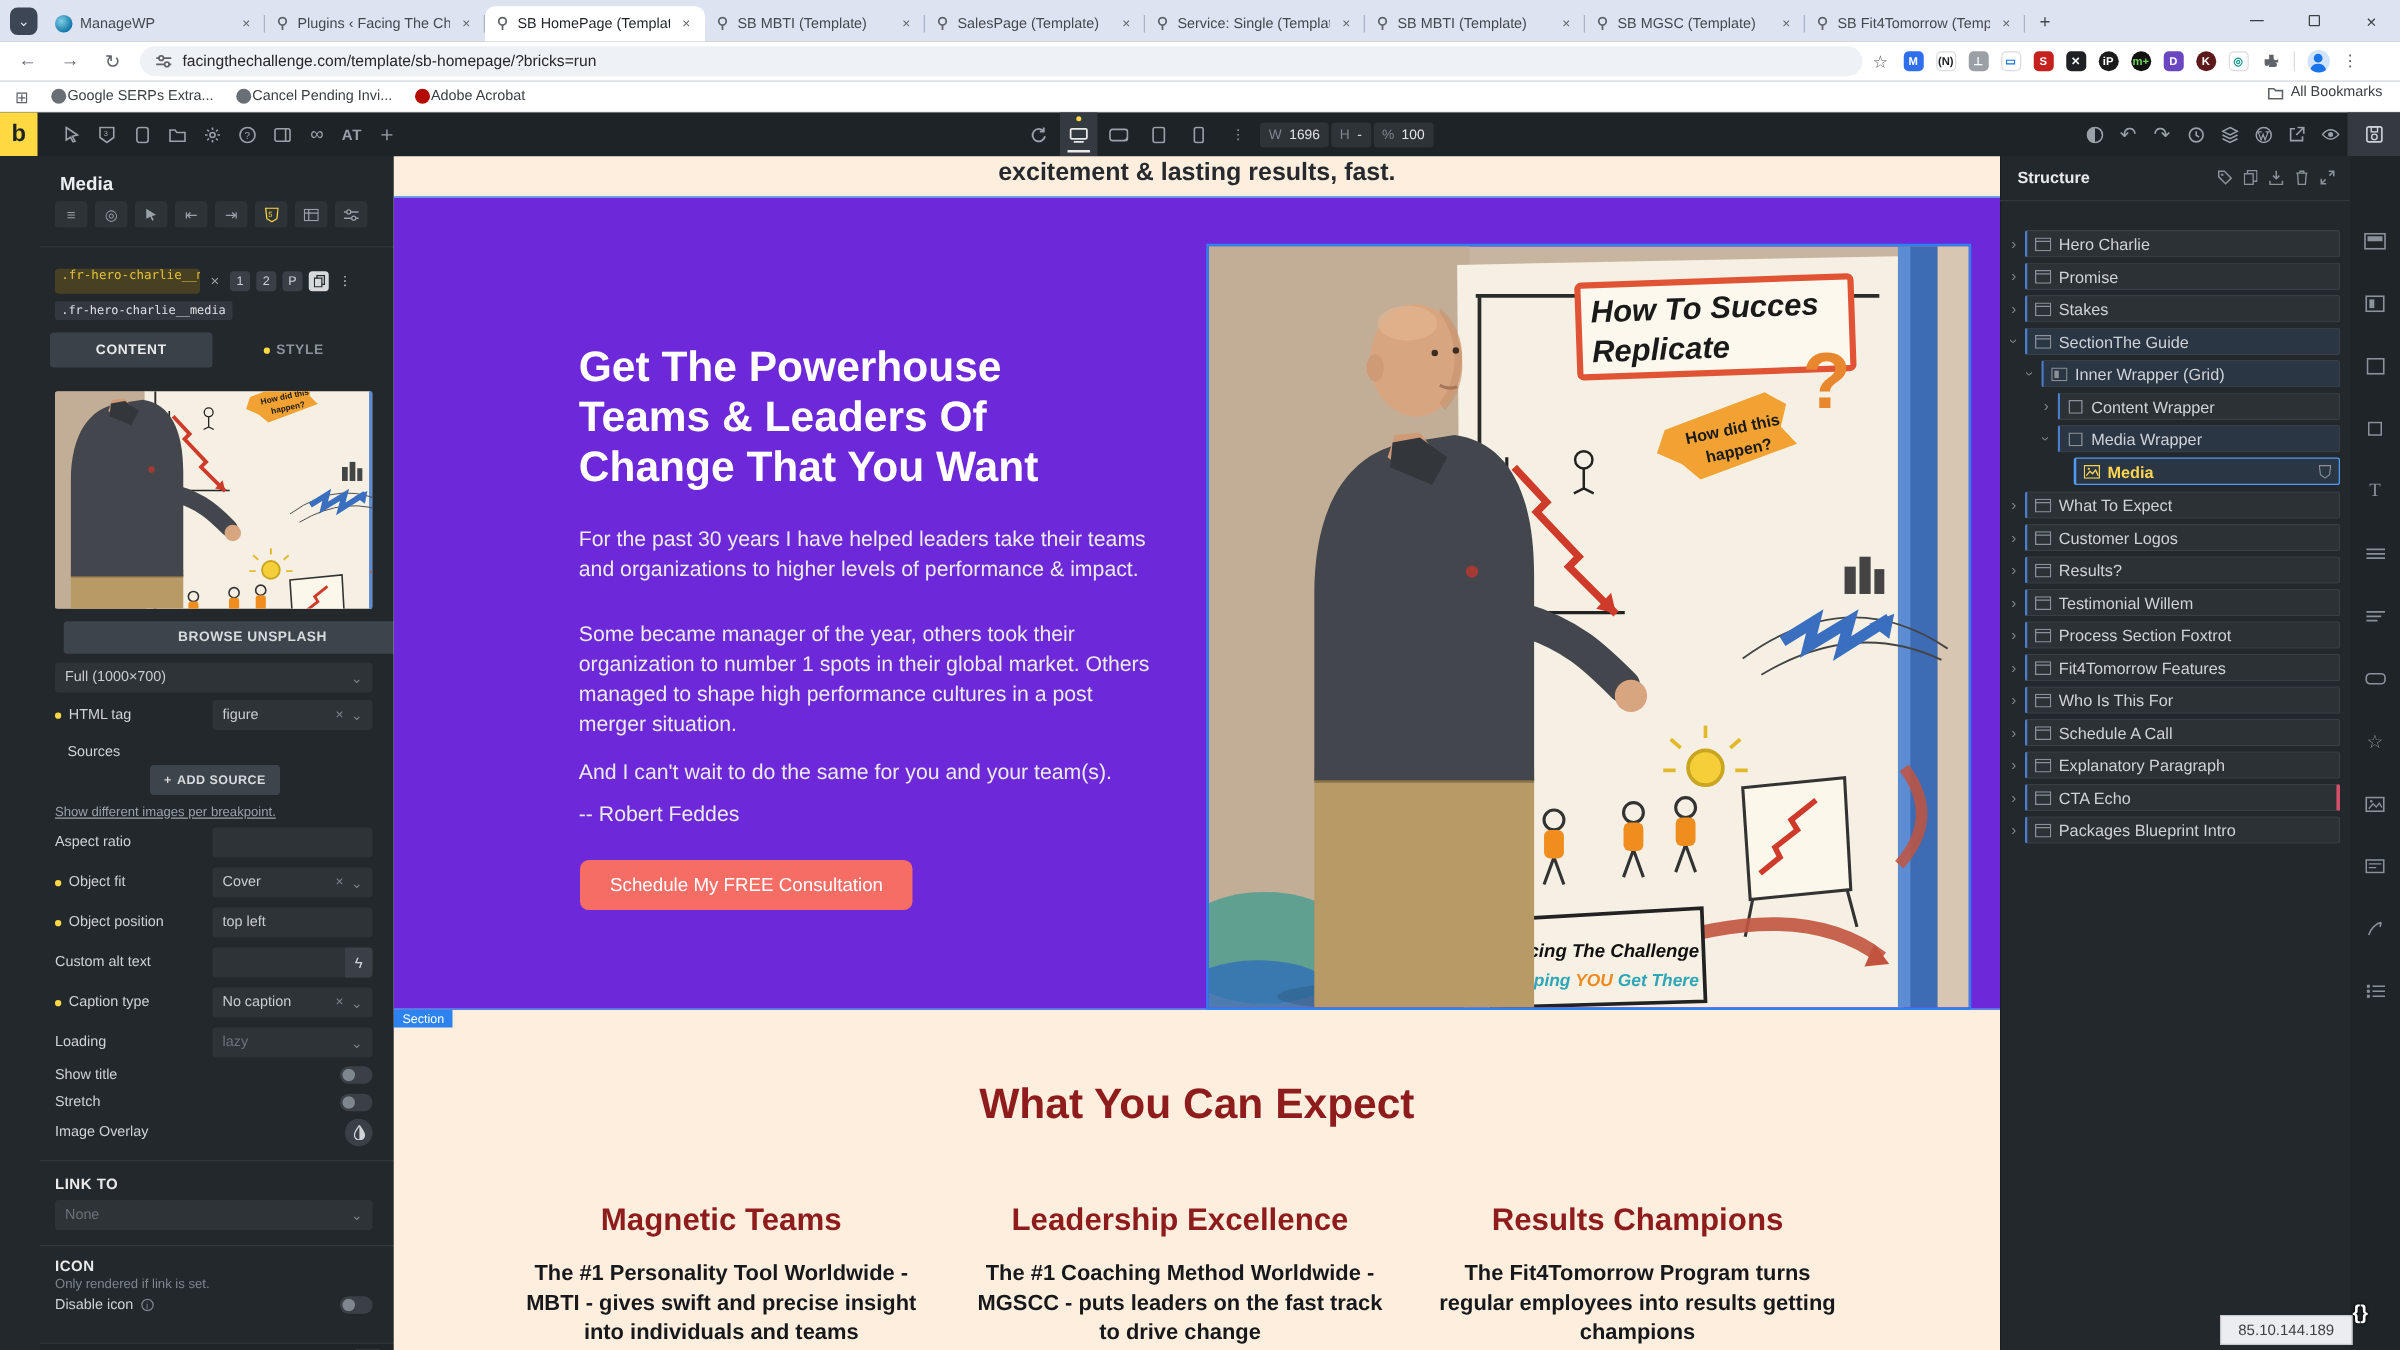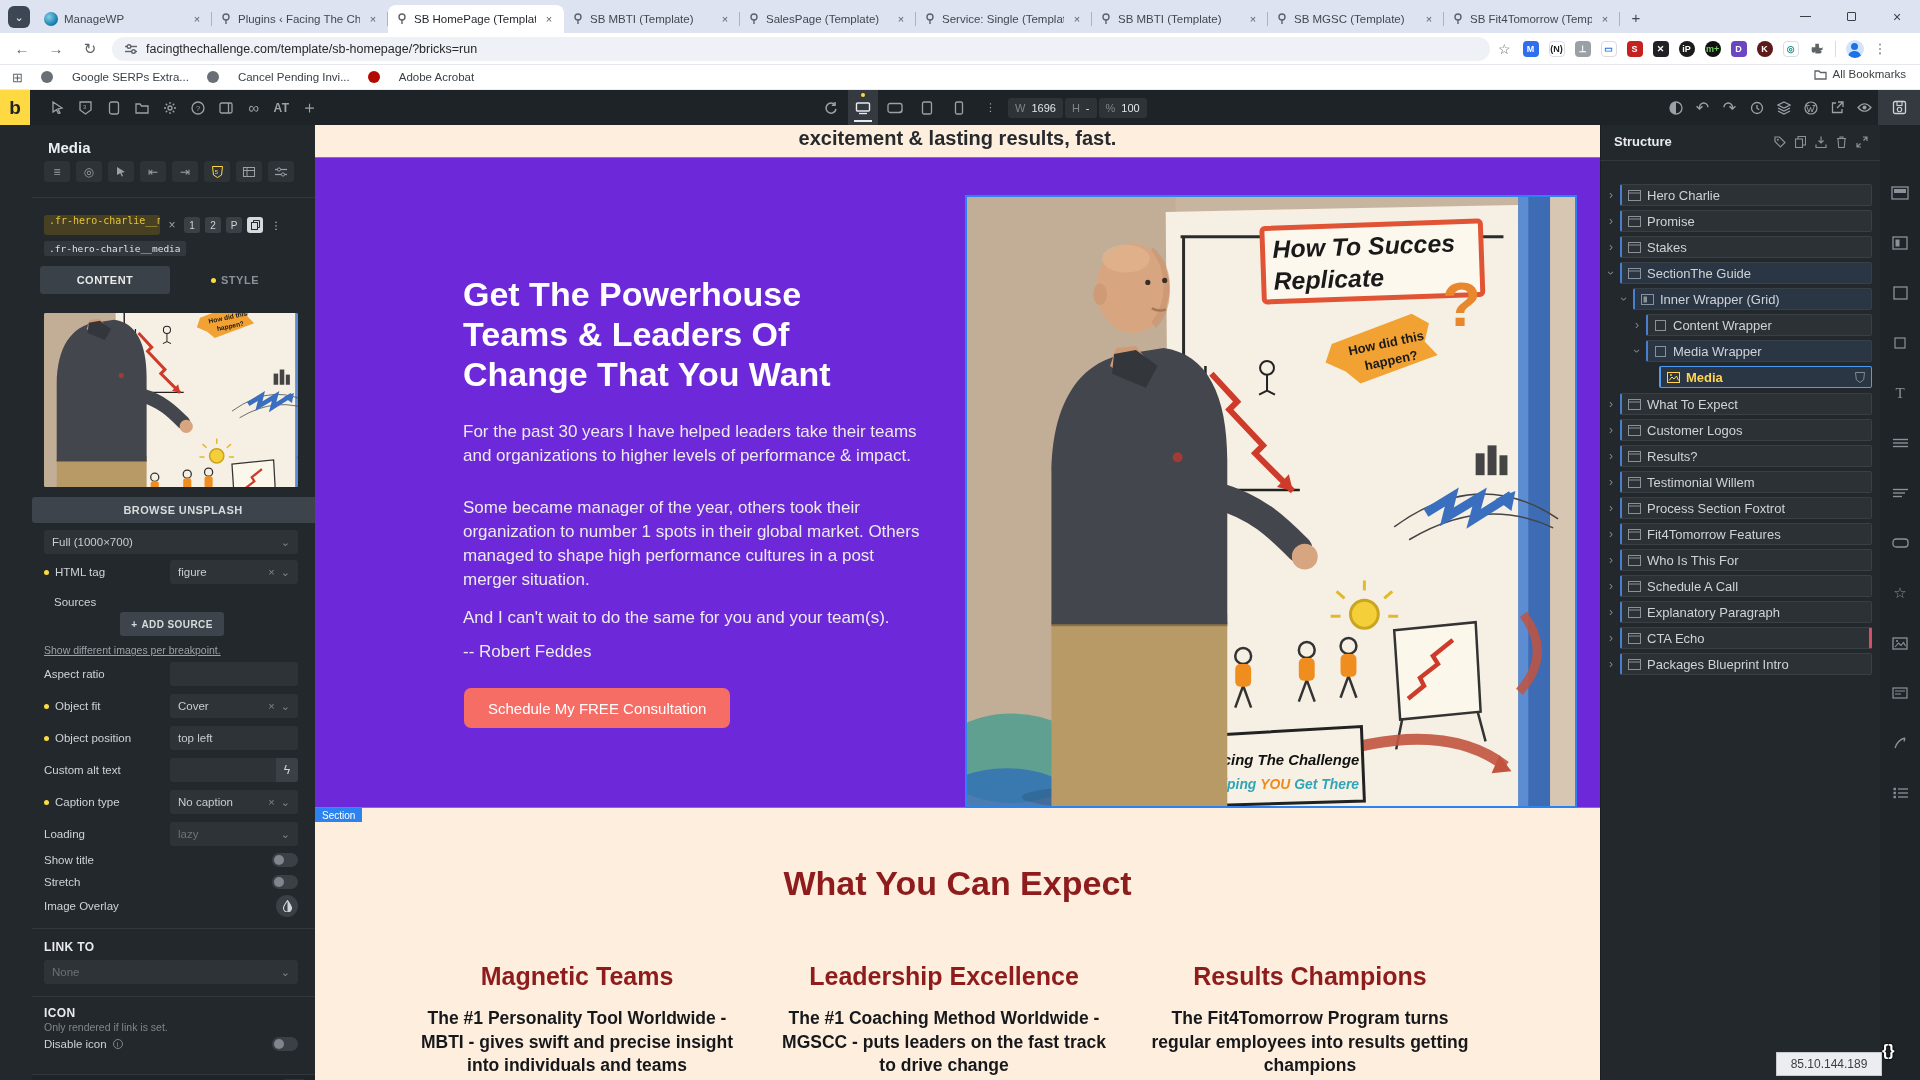--- a/index.html
+++ b/index.html
@@ -35,21 +35,21 @@
   .extrow { display:flex; align-items:center; gap:10px; margin-left:12px; }
   .ext { width:16px; height:16px; border-radius:4px; font-size:9px; font-weight:bold; color:#fff; }
   .ext-sep { width:1px; height:16px; background:#dadce0; }
   .avatar { width:18px; height:18px; border-radius:50%; background:#d2e3fc; position:relative; overflow:hidden; }
   .avatar::before { content:""; position:absolute; left:5.5px; top:3px; width:7px; height:7px; border-radius:50%; background:#1a73e8; }
   .avatar::after { content:""; position:absolute; left:2.5px; top:11px; width:13px; height:8px; border-radius:6px 6px 0 0; background:#1a73e8; }
   .kebab { font-size:13px; color:#5f6368; letter-spacing:0; }
 
   .bookmarksbar { left:0; top:65px; width:1920px; height:25px; background:#ffffff; border-bottom:1px solid #ececec; display:flex; align-items:center; font-size:11.5px; color:#3c4043; }
   .bm-grid { margin-left:12px; color:#5f6368; font-size:13px; }
-  .bm-item { display:flex; align-items:center; gap:19px; margin-left:18px;text-align:center; }
+  .bm-item { display:flex; align-items:center; gap:1px; margin-left:18px;text-align:center; }
   .bm-fav { width:12px; height:12px; border-radius:50%; background:#6a6f75; }
   .bm-fav.red { background:#b30b00; }
   .bm-right { position:absolute; right:14px; top:68px; display:flex; align-items:center; gap:6px; font-size:11.5px; color:#3c4043; }
 
   
   .brickbar { left:0; top:90px; width:1920px; height:35px; background:#1e2327; display:flex; align-items:center; }
   .blogo { width:30px; height:35px; background:#fed941; color:#1e2327; font-weight:bold; font-size:19px; }
   .tbico { width:27px; height:27px; color:#9aa1a8; font-size:14px; }
   .tbico svg { display:block; }
   .devgroup { position:absolute; left:816px; top:90px; height:35px; display:flex; align-items:center; gap:2px; }
@@ -76,21 +76,21 @@
   .classinput { width:116px; height:20px; background:#474023; border-radius:3px; color:#e5c438; font-family:"DejaVu Sans Mono", monospace; font-size:10px; padding:0 5px; white-space:nowrap; overflow:hidden; }
   .classx { color:#9aa1a8; font-size:12px; width:14px; }
   .chip { min-width:16px; height:16px; background:#3a4046; border-radius:3px; color:#cfd3d7; font-size:10px; padding:0 3px; }
   .chip.light { background:#d7dadd; color:#23282d; }
   .classchip { position:absolute; left:44px; top:241px; background:#33383e; border-radius:2px; color:#dfe2e5; font-family:"DejaVu Sans Mono", monospace; font-size:9.5px; padding:2px 5px; }
   .lp-tabs { position:absolute; left:40px; top:266px; width:260px; height:28px; display:flex; }
   .lp-tab { flex:1; font-size:11px; font-weight:bold; letter-spacing:0.5px; color:#8a9199; display:flex; align-items:center; justify-content:center; gap:5px; }
   .lp-tab.active { background:#3b4148; color:#e8eaec; border-radius:3px; }
   .ydot { width:5px; height:5px; border-radius:50%; background:#fed941; display:inline-block; }
   .thumb { position:absolute; left:44px; top:313px; width:254px; height:174px; overflow:hidden; border-radius:2px; }
-  .bigbtn { position:absolute; left:32px; width:302px; height:26px; background:#3e444b; border-radius:3px; color:#d8dbde; font-size:11px; font-weight:bold; letter-spacing:0.4px; }
+  .bigbtn { position:absolute; left:51px; width:302px; height:26px; background:#3e444b; border-radius:3px; color:#d8dbde; font-size:11px; font-weight:bold; letter-spacing:0.4px; }
   .select { height:24px; background:#2e3338; border-radius:3px; display:flex; align-items:center; padding:0 8px; color:#c9cdd1; font-size:11.5px; }
   .select .grow { flex:1; white-space:nowrap; overflow:hidden; }
   .select .sx { color:#7f868d; font-size:11px; margin-left:6px; }
   .select.dim { color:#6b7278; }
   .sizesel { position:absolute; left:44px; top:530px; width:254px; }
   .fieldrow { position:absolute; left:44px; width:254px; height:24px; display:flex; align-items:center; }
   .flabel { font-size:11.5px; color:#cfd3d7; display:flex; align-items:center; gap:6px; }
   .fctl { position:absolute; right:0; width:128px; }
   .sourceslbl { position:absolute; left:44px; font-size:11.5px; color:#cfd3d7;margin-left:10px; }
   .addsrc { position:absolute; left:120px; width:104px; height:24px; background:#3e444b; border-radius:3px; color:#d8dbde; font-size:10px; font-weight:bold; letter-spacing:0.4px; }

